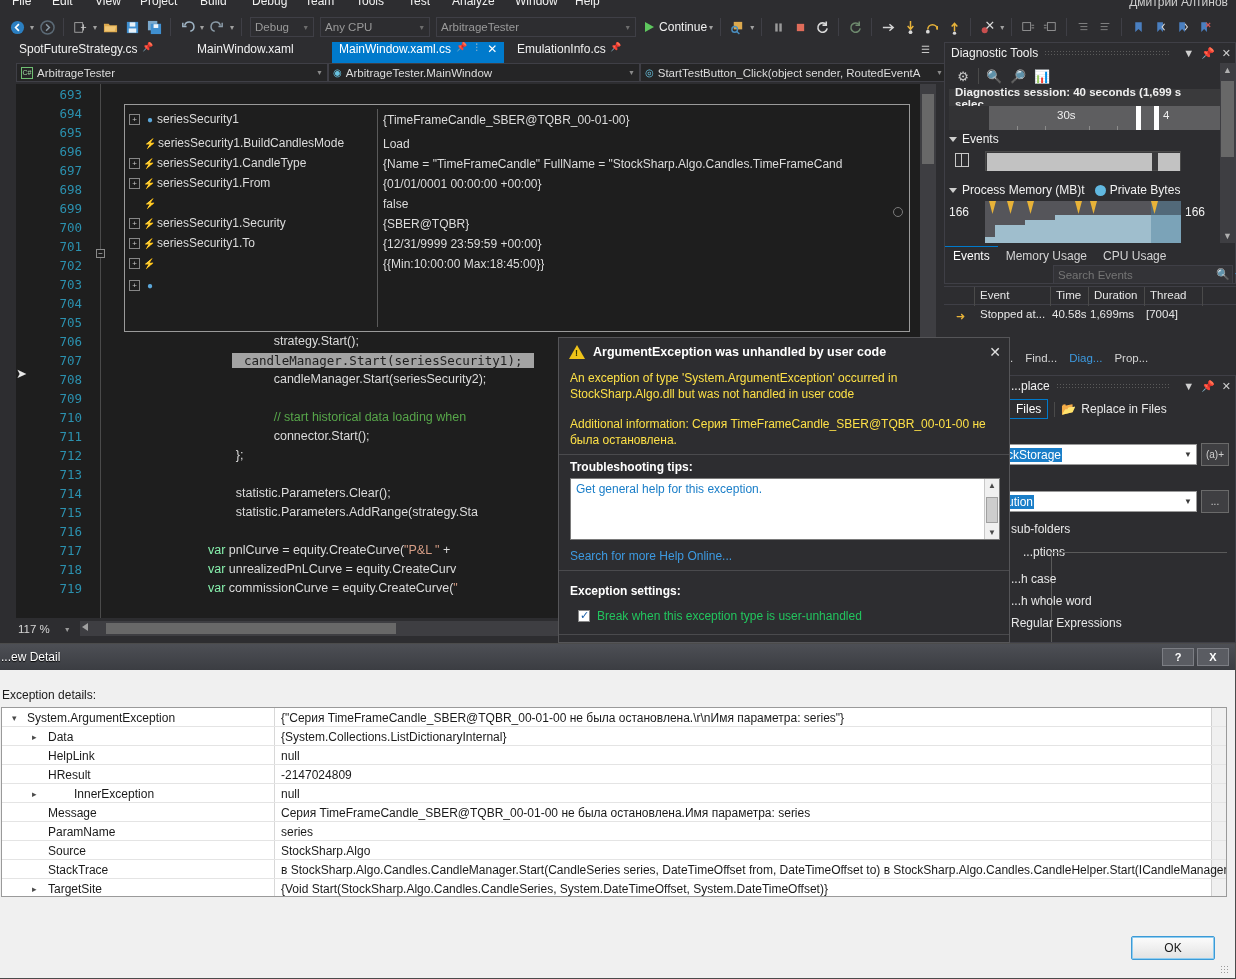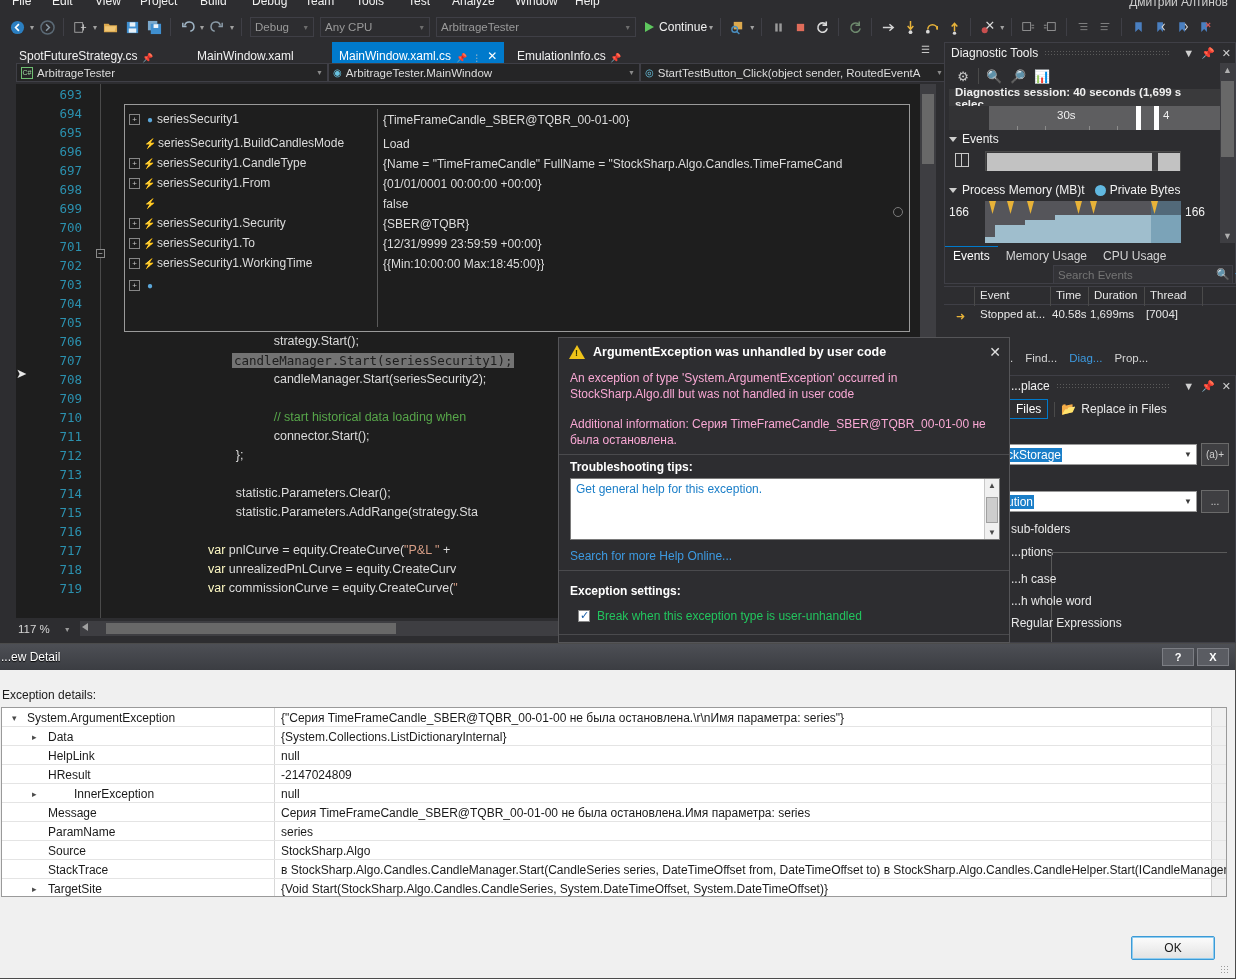--- a/index.html
+++ b/index.html
@@ -36,21 +36,21 @@
   .tb-combo {
     height:20px; border:1px solid #3f3f46; background:#2d2d30; color:#9a9a9a;
     display:flex; align-items:center; padding:0 4px; margin:0 3px; font-size:11.5px;
   }
   .tb-combo .cb-arrow { margin-left:auto; font-size:7px; color:#6d6d6d; padding-left:6px;}
   .tb-continue { display:flex; align-items:center; color:#f1f1f1; font-size:12px; margin-left:6px; }
   .play-tri { width:0;height:0;border-left:9px solid #5ec75e;border-top:5px solid transparent;border-bottom:5px solid transparent; margin-right:5px;}
 
   
   .tabrow { position:absolute; left:8px; top:42px; width:1228px; height:21px; background:#2d2d30; }
-  .dtab { position:absolute; top:0; height:21px; display:flex; align-items:flex-end; padding:0 7px;
+  .dtab { position:absolute; top:0; height:21px; display:flex; align-items:flex-start; padding:0 7px;
           font-size:12px; color:#f1f1f1; white-space:nowrap; }
   .dtab.active { background:#007acc; color:#ffffff; }
   .dtab .pinico { font-size:9px; margin-left:5px; color:#c8c8c8; }
   .dtab .closex { font-size:12px; margin-left:6px; color:#ffffff; }
   .tabrow-overflow { position:absolute; right:0px; top:2px; font-size:10px; color:#c8c8c8;}
 
   
   .navbar { position:absolute; left:16px; top:63px; width:1220px; height:19px; display:flex; background:#2d2d30;}
   .navcombo { height:19px; border:1px solid #3f3f46; background:#252526; display:flex; align-items:center;
               padding:0 4px; font-size:11.5px; color:#dcdcdc; overflow:hidden; }
@@ -63,22 +63,22 @@
   .editor { position:absolute; left:0; top:84px; width:936px; height:534px; background:#1e1e1e; }
   .ind-margin { position:absolute; left:0; top:0; width:16px; height:534px; background:#2d2d30;}
   .brk-margin { position:absolute; left:16px; top:0; width:20px; height:534px; background:#1e1e1e;}
   .linenums { position:absolute; left:36px; top:0; width:50px; height:534px; }
   .ln { position:absolute; right:4px; font-family:"DejaVu Sans Mono", monospace; font-size:12.5px; color:#2b91af; }
   .foldline { position:absolute; left:100px; top:0; width:1px; height:534px; background:#4a4a4a; }
   .foldbox { position:absolute; left:96px; width:9px; height:9px; border:1px solid #8a8a8a; background:#1e1e1e;
              color:#c8c8c8; font-size:8px; line-height:7px; text-align:center; }
   .codeline { position:absolute; left:112px; font-family:Liberation Sans, sans-serif; font-size:12.5px;
               white-space:pre; color:#dcdcdc; }
-  .kw { color:#fef9c3; } .cmt { color:#57a64a; } .str { color:#d69d85; }
-  .hl-line { position:absolute; left:232px; background:#737373; color:#1e1e1e; padding:0 2px;
+  .kw { color:#86efac; } .cmt { color:#57a64a; } .str { color:#d69d85; }
+  .hl-line { position:absolute; left:232px; background:#a3a3a3; color:#1e1e1e; padding:0 12px;
              font-family:"DejaVu Sans Mono", monospace; font-size:12.5px; white-space:pre;text-align:right; }
   .cursor-arrow { position:absolute; left:16px; font-size:13px; color:#e8e8e8; }
 
   
   .datatip { position:absolute; left:124px; top:104px; width:786px; height:228px;
              background:#1e1e1e; border:1px solid #9a9a9a; }
   .dt-row { position:absolute; left:0; height:20px; width:100%; display:flex; align-items:center;
             font-size:12px; color:#dcdcdc; }
   .dt-exp { width:11px; height:11px; border:1px solid #868686; color:#c8c8c8; font-size:8px;
             line-height:9px; text-align:center; margin-right:3px; flex:0 0 auto;}
@@ -102,21 +102,21 @@
 
   
   .exc-popup { position:absolute; left:558px; top:337px; width:452px; height:306px;
                background:#2d2d30; border:1px solid #555558; overflow:hidden; }
   .exc-title { position:absolute; left:0; top:0; width:452px; height:28px; display:flex; align-items:center; padding:0 10px;}
   .warn-tri { width:0;height:0;border-left:8px solid transparent;border-right:8px solid transparent;
               border-bottom:14px solid #f0c419; position:relative; margin-right:8px;}
   .warn-tri::after { content:"!"; position:absolute; left:-2px; top:3px; font-size:9px; color:#3b3b00; font-weight:bold;}
   .exc-title-text { font-size:12.5px; font-weight:bold; color:#ffffff;}
   .exc-close { margin-left:auto; font-size:14px; color:#e0e0e0; }
-  .exc-body { position:absolute; left:11px; top:32px; width:430px; font-size:12px; color:#f9a8d4; line-height:16px; }
+  .exc-body { position:absolute; left:11px; top:32px; width:430px; font-size:12px; color:#fde047; line-height:16px; }
   .exc-hr { position:absolute; left:0; width:452px; height:1px; background:#4a4a4d; }
   .exc-sub { position:absolute; left:11px; font-size:12px; font-weight:bold; color:#ffffff; }
   .tips-box { position:absolute; left:11px; top:140px; width:430px; height:62px; background:#ffffff; border:1px solid #7a7a7a;}
   .tips-link { position:absolute; left:5px; top:3px; font-size:12px; color:#1a7ec8; }
   .tips-sb { position:absolute; right:0; top:0; width:15px; height:60px; background:#f0f0f0; border-left:1px solid #c8c8c8;}
   .tips-sb .arrow { position:absolute; left:3px; font-size:8px; color:#4a4a4a;}
   .tips-sb .thumb { position:absolute; left:1px; top:18px; width:12px;height:26px; background:#cdcdcd; border:1px solid #a0a0a0;}
   .helplink { position:absolute; left:11px; top:211px; font-size:12px; color:#3d9ae0; }
   .chkrow { position:absolute; left:19px; top:271px; display:flex; align-items:center; font-size:12px; color:#22c55e;}
   .chkbox { width:12px;height:12px; background:#ffffff; border:1px solid #888; margin-right:7px; position:relative;}
@@ -577,21 +577,20 @@
         <div class="dt-row" style="top:128px; padding-left:4px;">
           <span class="dt-exp">+</span>
           <span class="dt-ico" style="color:#c8c8a0">⚡</span>
           <span class="dt-name">seriesSecurity1.To</span>
         </div>
         <div class="dt-val" style="top:132px;">{12/31/9999 23:59:59 +00:00}</div>
 
         <div class="dt-row" style="top:148px; padding-left:4px;">
           <span class="dt-exp">+</span>
           <span class="dt-ico" style="color:#c8c8a0">⚡</span>
-          <span class="dt-name">seriesSecurity1.WorkingTime</span>
         </div>
         <div class="dt-val" style="top:152px;">{{Min:10:00:00 Max:18:45:00}}</div>
 
         <div class="dt-row" style="top:170px; padding-left:4px;">
           <span class="dt-exp">+</span>
           <span class="dt-ico" style="color:#5ba7d9">●</span>
         </div>
 
         <div class="dt-pin"></div>
       </div>
@@ -742,21 +741,21 @@
       </div>
       <div class="fr-btn" style="left:196px; top:67px;">(a)+</div>
 
       <div class="fr-input" style="left:-10px; top:115px; width:202px;">
         <span class="sel-text">...ution</span>
         <span class="iarrow">▼</span>
       </div>
       <div class="fr-btn" style="left:196px; top:114px;">...</div>
 
       <span class="fr-txt" style="left:6px; top:146px;">sub-folders</span>
-      <span class="fr-txt" style="left:6px; top:169px;">...ptions</span>
+      <span class="fr-txt" style="left:6px; top:169px;padding-left:12px;">...ptions</span>
       <div class="fr-group" style="left:46px; top:176px; width:176px; height:92px; border-right:none; border-bottom:none;"></div>
       <span class="fr-txt" style="left:6px; top:196px;">...h case</span>
       <span class="fr-txt" style="left:6px; top:218px;">...h whole word</span>
       <span class="fr-txt" style="left:6px; top:240px;">Regular Expressions</span>
     </div>
 
     <div class="exc-popup">
       <div class="exc-title">
         <span class="warn-tri"></span>
         <span class="exc-title-text">ArgumentException was unhandled by user code</span>

